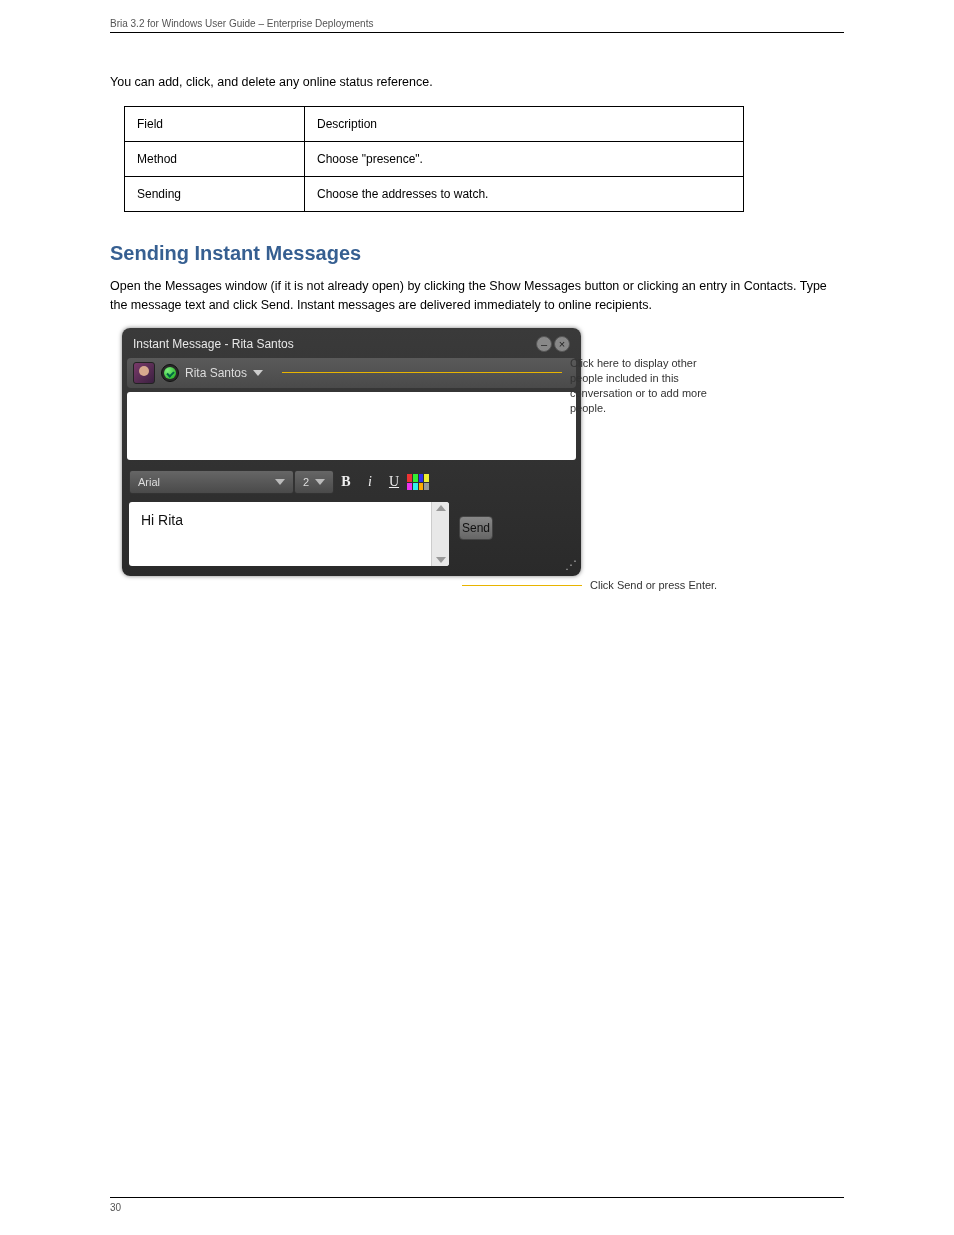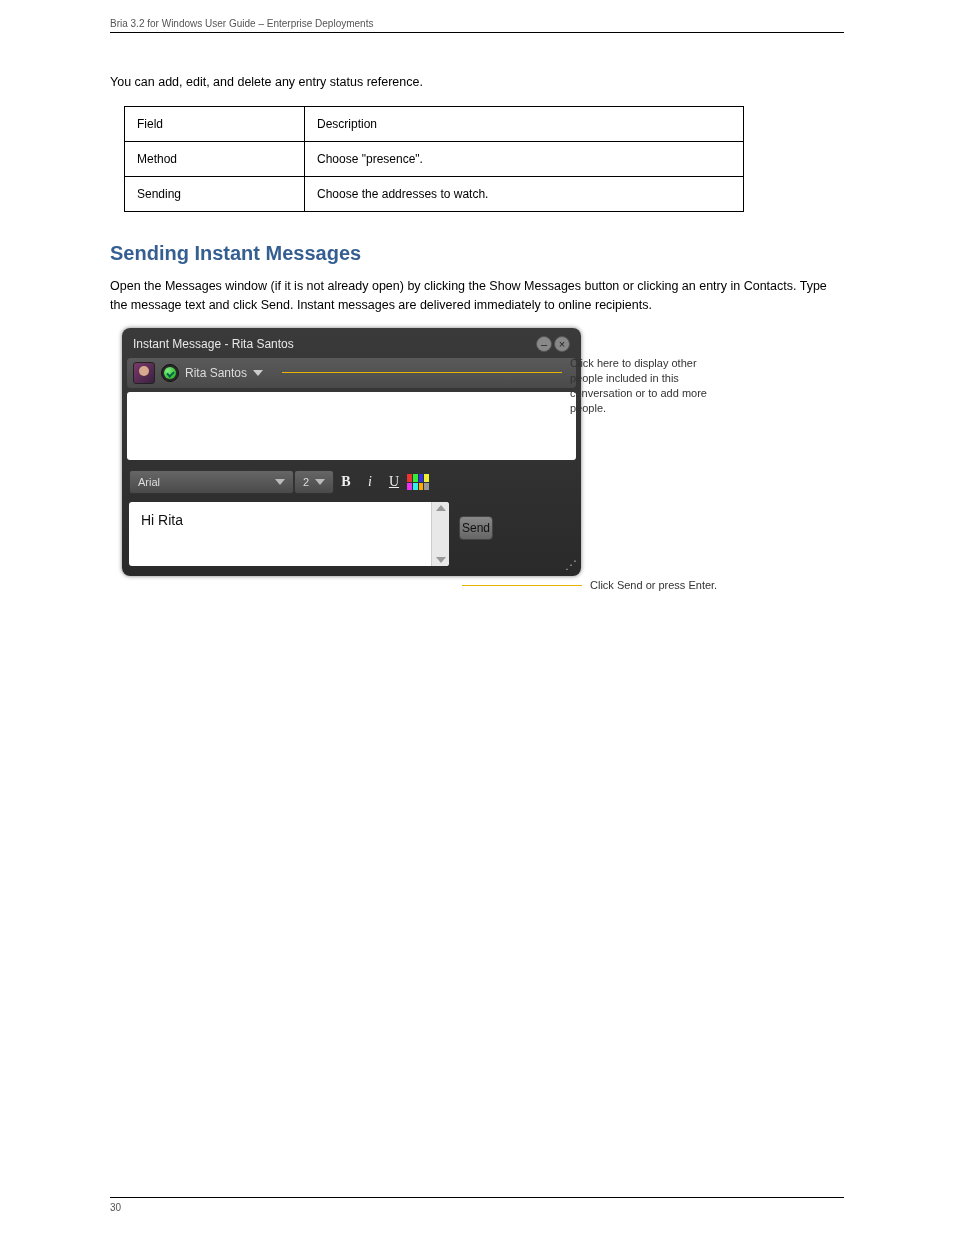--- a/index.html
+++ b/index.html
@@ -180,21 +180,21 @@
 </head>
 <body>
 
 <div class="page">
   <div class="header-row">
     <span>Bria 3.2 for Windows User Guide – Enterprise Deployments</span>
     <span></span>
   </div>
   <hr class="hr-top">
 
-  <p class="body-text">You can add, edit, and delete any entry status reference.</p>
+  <p class="body-text">You can add, click, and delete any online status reference.</p>
 
   <table class="ref-table">
     <tbody>
         <tr>
       <td class="c1">Field</td>
       <td>Description</td>
     </tr>
     <tr>
       <td class="c1">Method</td>
       <td>Choose "presence".</td>

